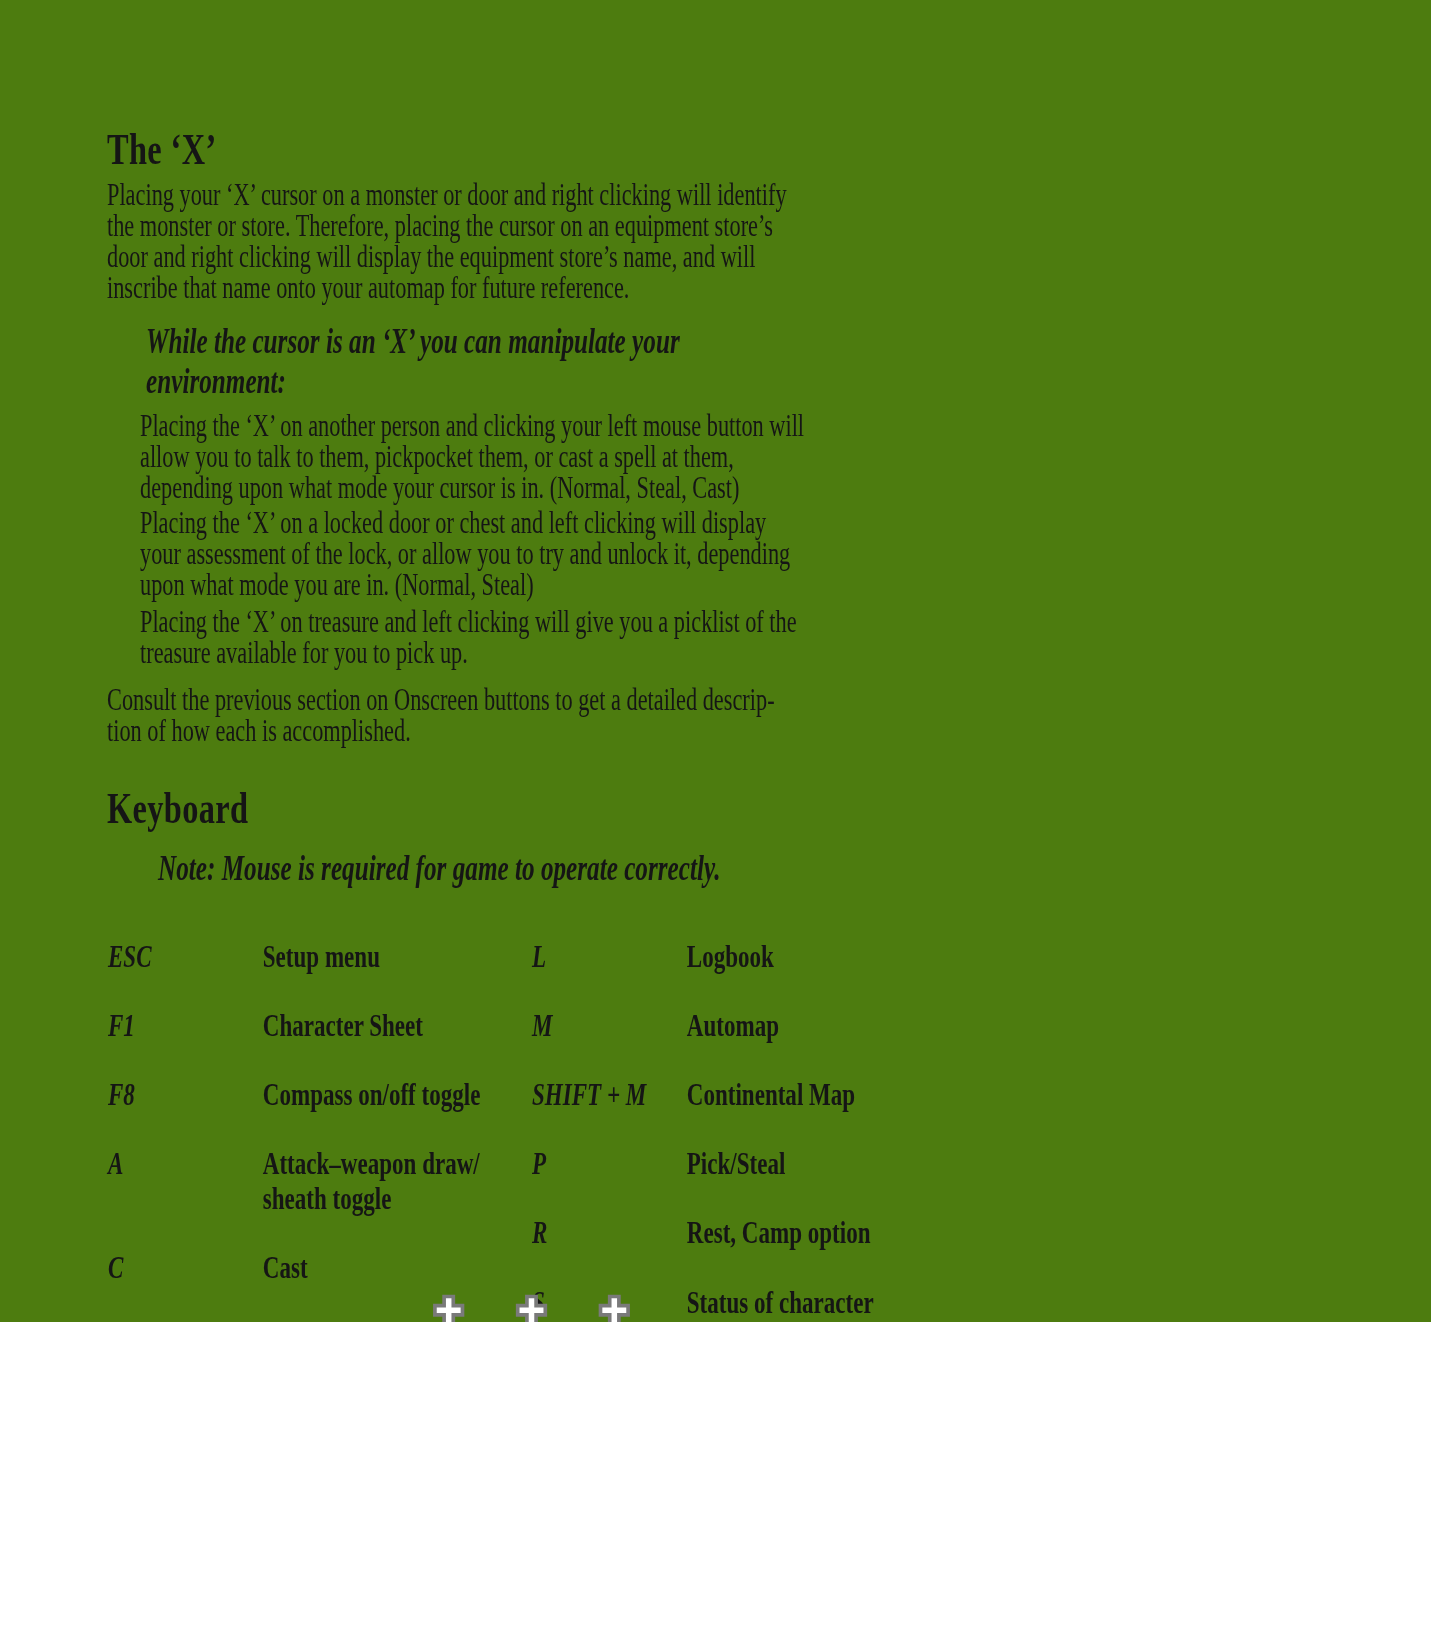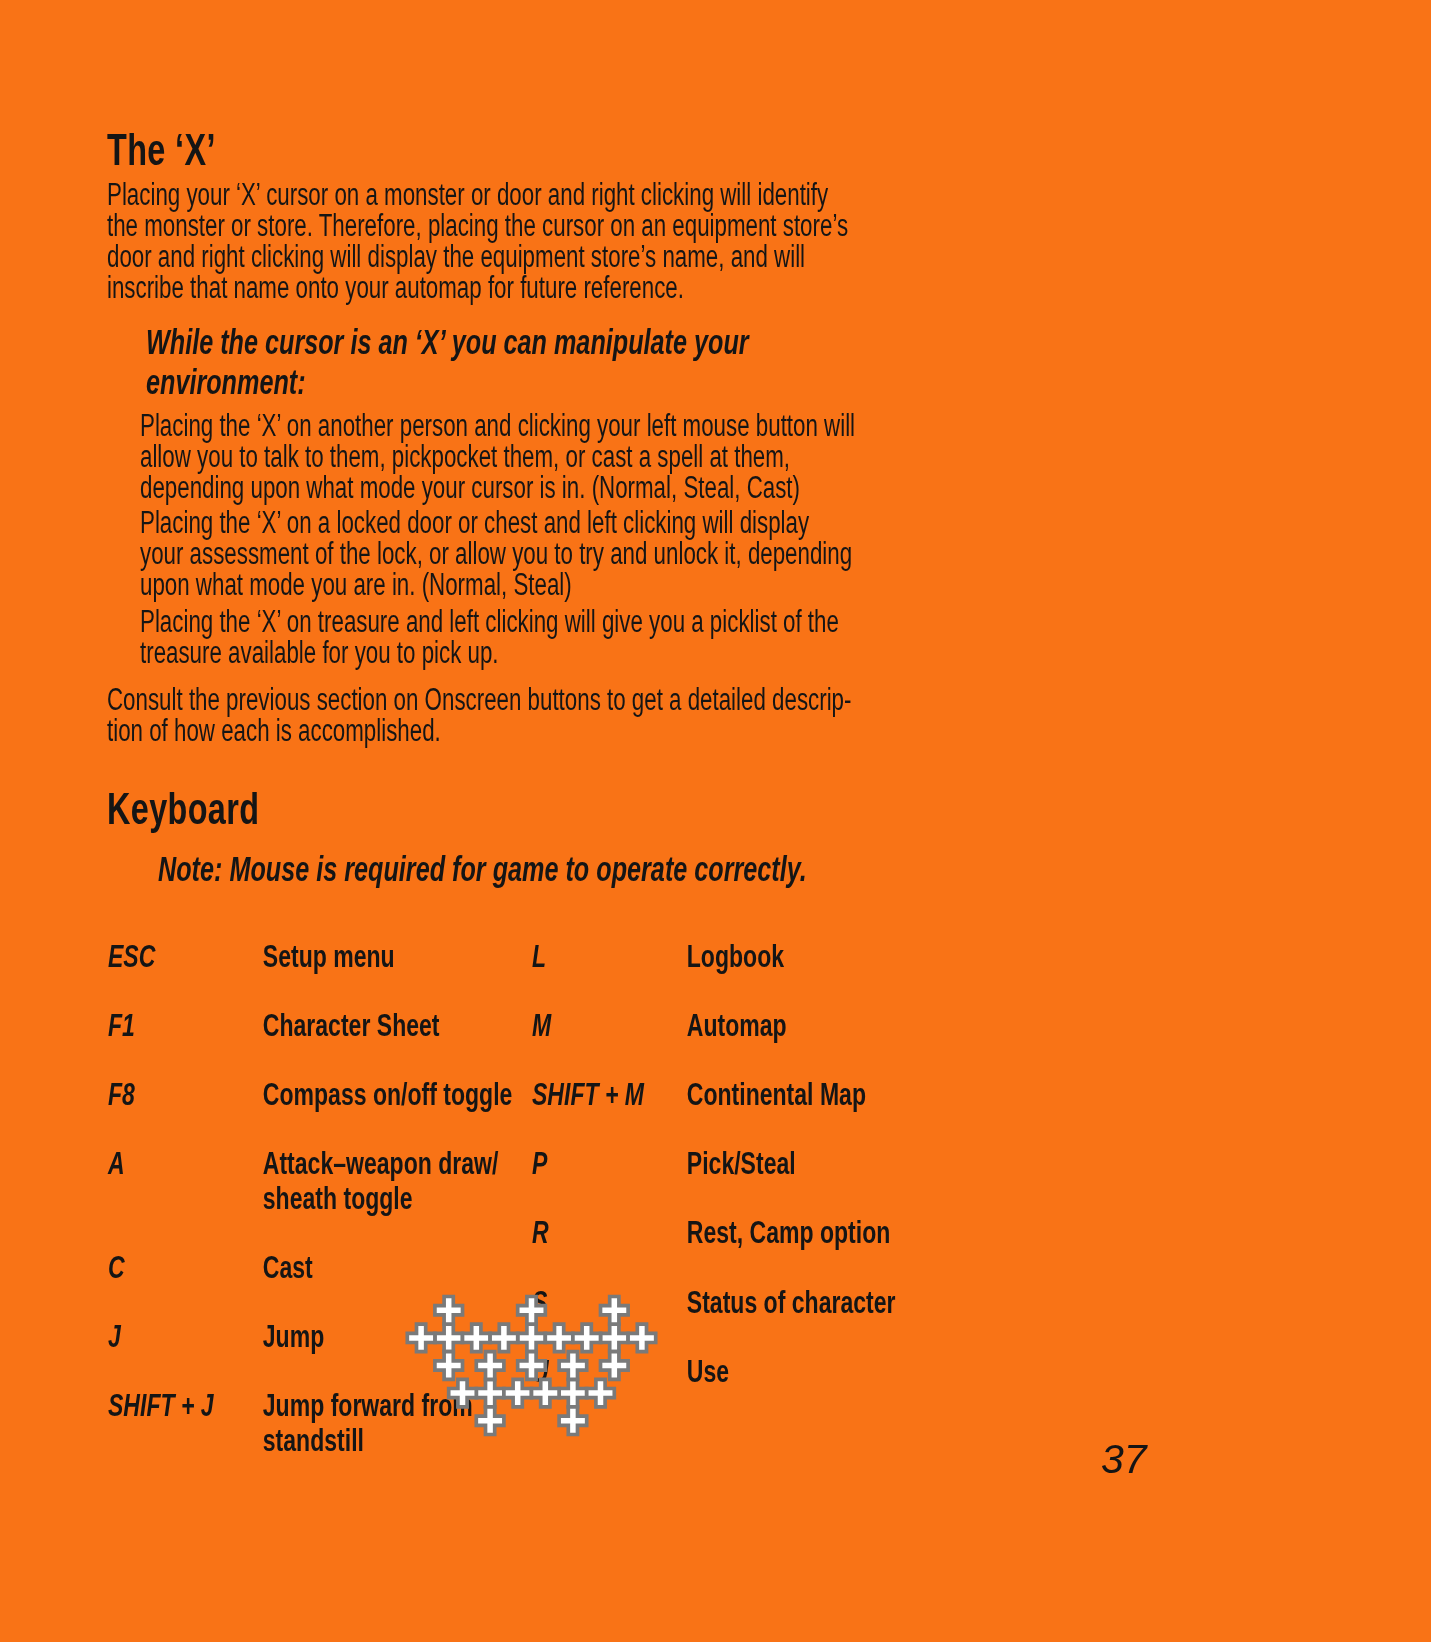--- a/index.html
+++ b/index.html
@@ -1,22 +1,22 @@
 <!DOCTYPE html>
 <html><head>
 <meta charset="utf-8">
 <style>
   html, body { margin: 0; padding: 0; background: #ffffff; }
   #page {
     position: relative;
     width: 1431px;
-    height: 1642px;
-    background: #f97316;
+    height: 1322px;
+    background: #4d7c0f;
     color: #151515;
-    font-family: Liberation Sans, sans-serif;
+    font-family: Liberation Serif, serif;
     overflow: hidden;
   }
   
   .cond {
     position: absolute;
     transform: scaleX(0.72);
     transform-origin: 0 0;
     white-space: pre-line;
   }
   .h1 {

